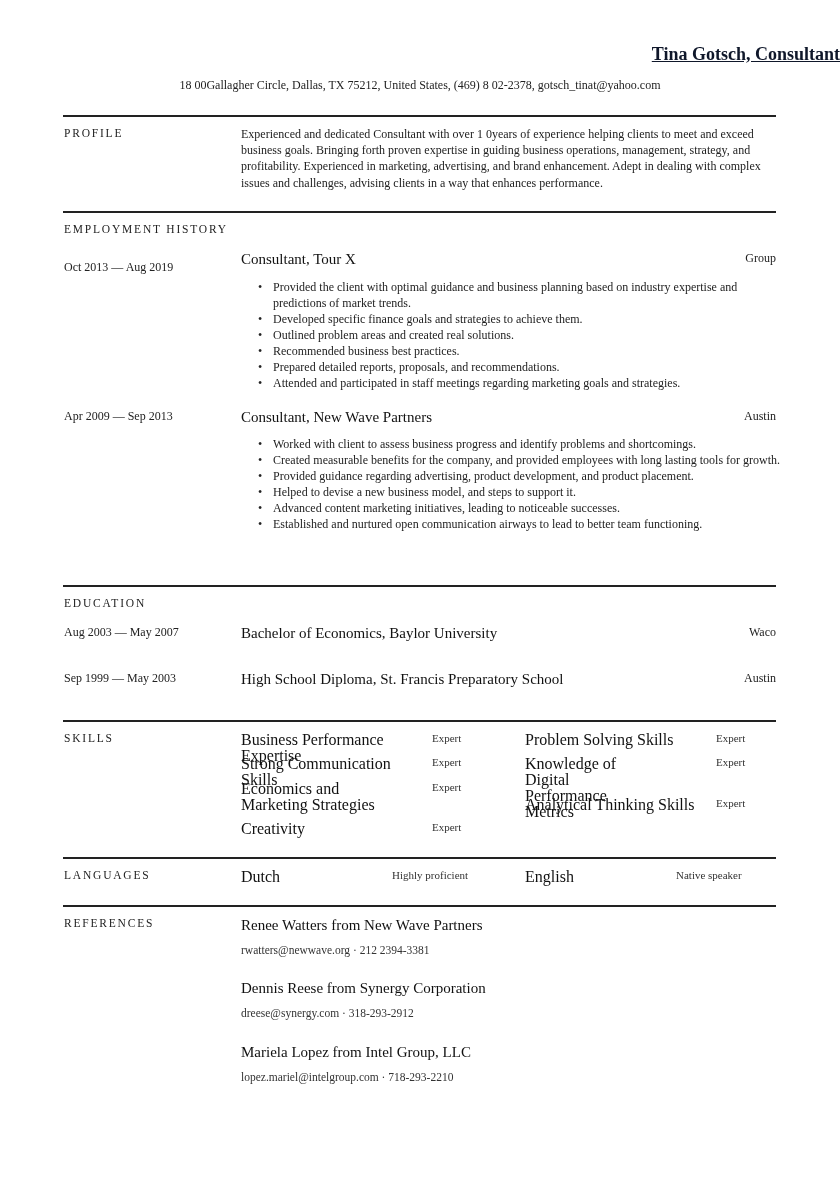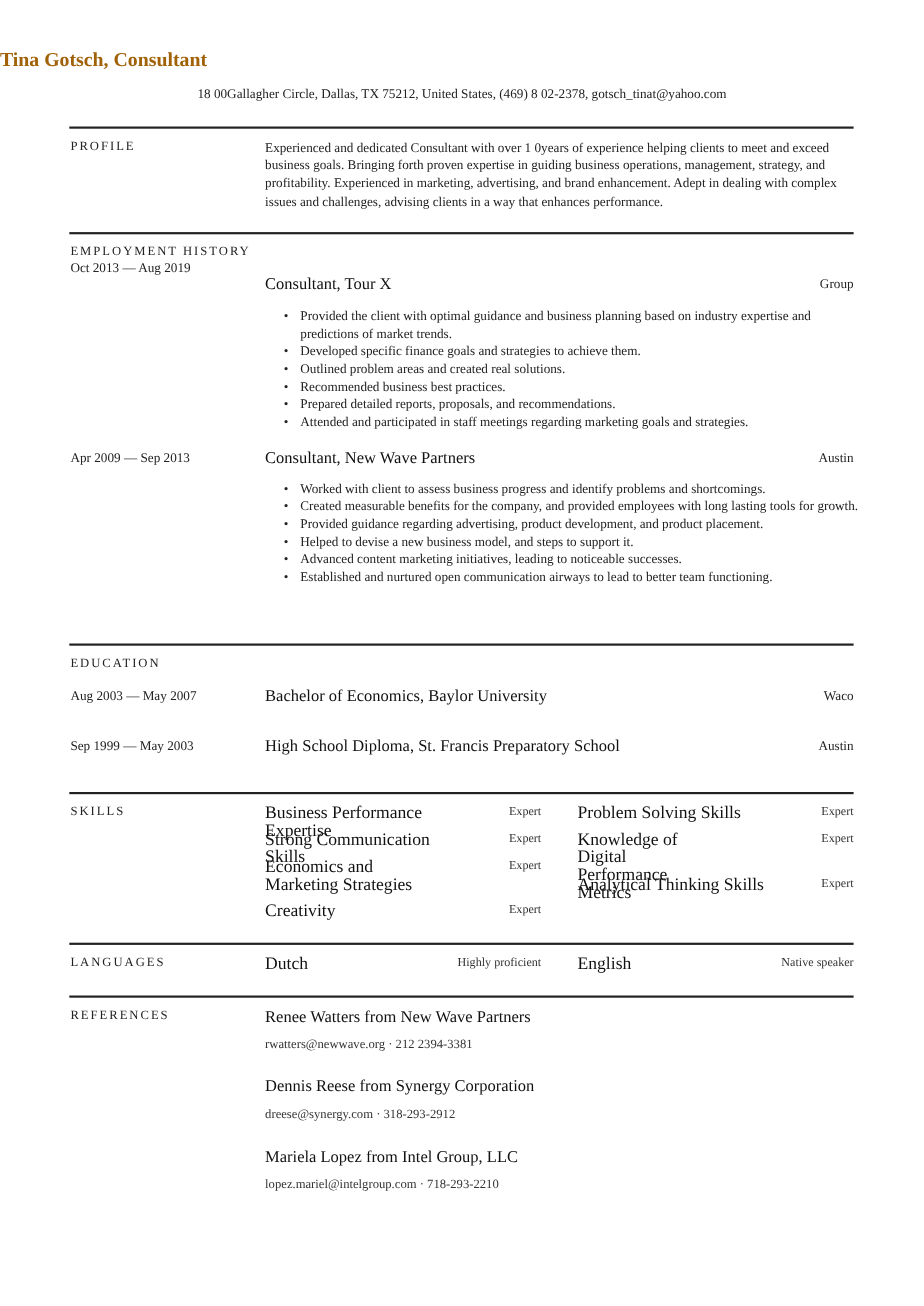--- a/index.html
+++ b/index.html
@@ -1,57 +1,57 @@
 <!DOCTYPE html>
 <html><head>
 <meta charset="utf-8">
 <style>
   html, body { margin: 0; padding: 0; background: #ffffff; }
   body {
     width: 840px; height: 1187px; position: relative; overflow: hidden;
     font-family: "Liberation Serif", "DejaVu Serif", serif;
     color: #1a1a1a;
   }
-  .name { position: absolute; top: 44px; left: 0; width: 840px; text-align: left; font-size: 18px; font-weight: bold; color: #a16207; }
+  .name { position: absolute; top: 44px; left: 0; width: 840px; text-align: right; font-size: 18px; font-weight: bold; color: #0f172a; text-decoration: underline; }
   .contact { position: absolute; top: 78px; left: 0; width: 840px; text-align: center; font-size: 12px; color: #222; }
 
   .rule { position: absolute; left: 63px; width: 713px; height: 2px; background: #222; }
 
   .sec-title { position: absolute; left: 64px; font-size: 11.5px; letter-spacing: 1.8px; color: #222; text-transform: uppercase; }
 
   .profile-text { position: absolute; left: 241px; top: 126px; width: 535px; font-size: 12px; line-height: 16.2px; color: #222; }
 
   .date { position: absolute; left: 64px; font-size: 12px; color: #222; }
   .job-title { position: absolute; left: 241px; font-size: 15px; color: #111; }
   .loc { position: absolute; right: 64px; font-size: 12px; color: #222; text-align: right; }
 
   ul.bullets { position: absolute; left: 241px; width: 540px; margin: 0; padding: 0 0 0 32px; box-sizing: border-box; list-style: none; font-size: 12px; line-height: 16px; color: #222; }
   ul.bullets li { position: relative; }
   ul.bullets li::before { content: "•"; position: absolute; left: -15px; }
 
   .skill-name { position: absolute; font-size: 16px; line-height: 16px; color: #111; }
-  .skill-level { position: absolute; font-size: 11px; color: #333; text-align: right; }
+  .skill-level { position: absolute; font-size: 11px; color: #333; }
 
   .ref-name { position: absolute; left: 241px; font-size: 15px; color: #111; }
   .ref-contact { position: absolute; left: 241px; font-size: 11.5px; color: #333; }
 </style>
 </head>
 <body>
 
 <div class="name">Tina Gotsch, Consultant</div>
 <div class="contact">18 00Gallagher Circle, Dallas, TX 75212, United States, (469) 8 02-2378, gotsch_tinat@yahoo.com</div>
 
 <div class="rule" style="top:115px"></div>
 <div class="sec-title" style="top:127px">PROFILE</div>
 <div class="profile-text">Experienced and dedicated Consultant with over 1 0years of experience helping clients to meet and exceed business goals. Bringing forth proven expertise in guiding business operations, management, strategy, and profitability. Experienced in marketing, advertising, and brand enhancement. Adept in dealing with complex issues and challenges, advising clients in a way that enhances performance.</div>
 
 <div class="rule" style="top:211px"></div>
 <div class="sec-title" style="top:223px">EMPLOYMENT HISTORY</div>
 
-<div class="date" style="top:236px">Oct 2013 — Aug 2019</div>
+<div class="date" style="top:260px">Oct 2013 — Aug 2019</div>
 <div class="job-title" style="top:251px">Consultant, Tour X</div>
 <div class="loc" style="top:251px">Group</div>
 <ul class="bullets" style="top:279px">
   <li>Provided the client with optimal guidance and business planning based on industry expertise and predictions of market trends.</li>
   <li>Developed specific finance goals and strategies to achieve them.</li>
   <li>Outlined problem areas and created real solutions.</li>
   <li>Recommended business best practices.</li>
   <li>Prepared detailed reports, proposals, and recommendations.</li>
   <li>Attended and participated in staff meetings regarding marketing goals and strategies.</li>
 </ul>

